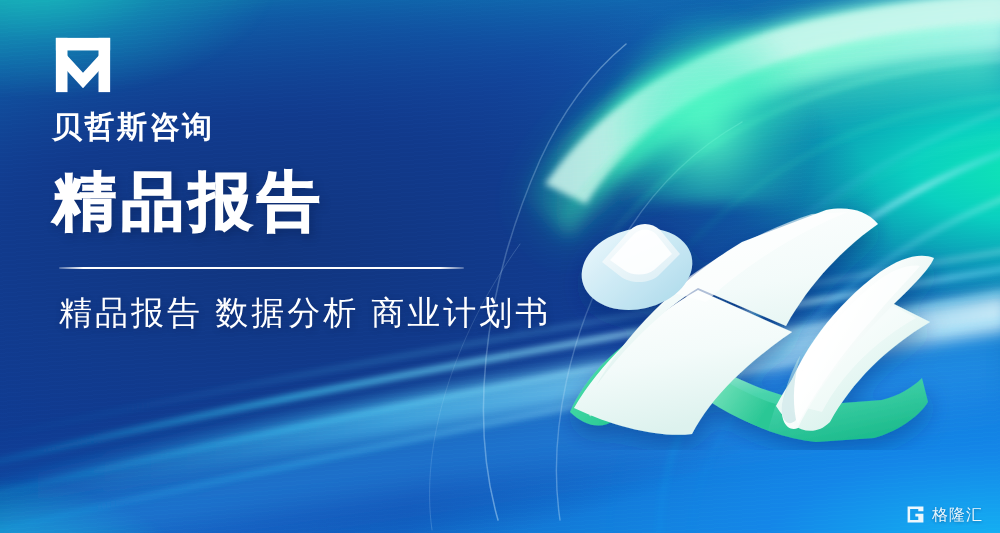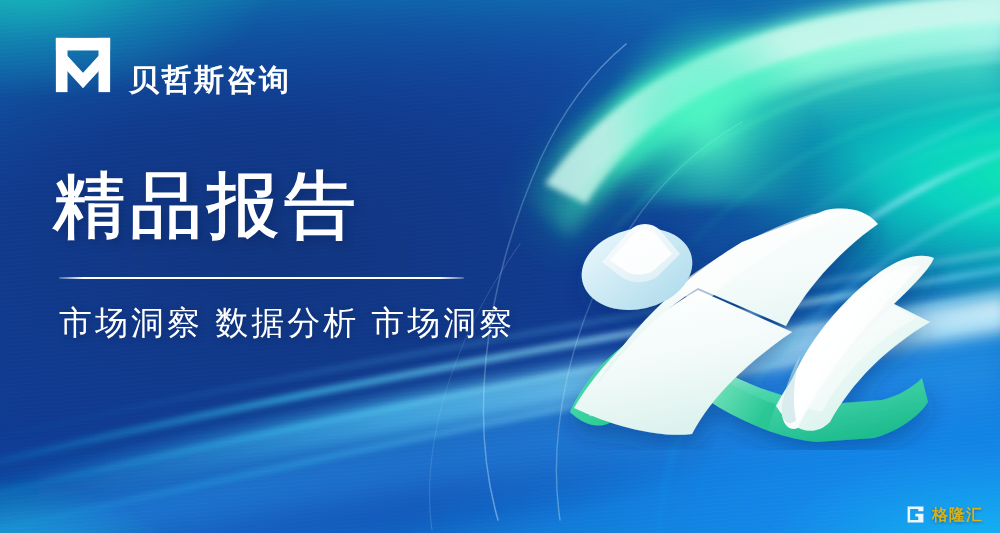--- a/index.html
+++ b/index.html
@@ -81,23 +81,24 @@
     background: radial-gradient(48% 62% at 50% 74%, rgba(86,255,198,0.85) 0%, rgba(46,238,190,0.42) 38%, rgba(30,200,190,0) 72%);
     filter: blur(7px);
   }
 
   
   .logo {
     position: absolute;
     left: 52px;
     top: 34px;
     display: flex;
-    align-items: flex-end;
+    align-items: flex-start;
     gap: 15px;
     z-index: 6;
+    flex-direction: column;
   }
   .logo-mark { width: 62px; height: 62px; display: block; flex: none; }
   .logo-text { display: flex; flex-direction: column; justify-content: center; }
   .logo-cn {
     font-size: 30px;
     font-weight: 700;
     letter-spacing: 2.5px;
     color: #ffffff;
     line-height: 1.08;
     white-space: nowrap;
@@ -113,22 +114,22 @@
   }
 
   
   .headline {
     position: absolute;
     left: 53px;
     top: 168px;
     z-index: 6;
   }
   .headline-title {
-    font-size: 72px;
-    font-weight: 400;
+    font-size: 63px;
+    font-weight: 700;
     color: #ffffff;
     letter-spacing: 5px;
     line-height: 1.05;
     white-space: nowrap;
     text-shadow: 3px 4px 10px rgba(4,20,60,0.38);
     -webkit-text-stroke: 1.5px #ffffff;
   }
   .headline-rule {
     width: 405px;
     height: 2px;
@@ -166,22 +167,22 @@
     bottom: 9px;
     display: flex;
     align-items: center;
     gap: 7px;
     z-index: 8;
     opacity: .92;
   }
   .wm-mark { width: 19px; height: 19px; display: block; flex: none; }
   .wm-text {
     font-size: 16px;
-    font-weight: 700;
-    color: #eab308;
+    font-weight: 400;
+    color: #ffffff;
     letter-spacing: 1px;
     line-height: 1;
     white-space: nowrap;
     text-shadow: 0 1px 3px rgba(0,30,80,0.45);
     text-align: center;
   }
 </style>
 </head>
 <body>
 
@@ -285,21 +286,21 @@
       <path fill="none" d="M0,0"></path>
     </svg>
     <div class="logo-text">
       <div class="logo-cn">贝哲斯咨询</div>
     </div>
   </div>
 
   <div class="headline">
     <div class="headline-title">精品报告</div>
     <div class="headline-rule"></div>
-    <div class="headline-sub">市场洞察  数据分析  市场洞察</div>
+    <div class="headline-sub">精品报告  数据分析  商业计划书</div>
   </div>
 
   <div class="book">
     <svg viewBox="0 0 420 300" aria-hidden="true">
       <defs>
         <linearGradient id="pgLight" x1="0" y1="0" x2="0.3" y2="1">
           <stop offset="0%" stop-color="#ffffff"></stop>
           <stop offset="55%" stop-color="#f3fbfa"></stop>
           <stop offset="100%" stop-color="#ddf2ee"></stop>
         </linearGradient>

